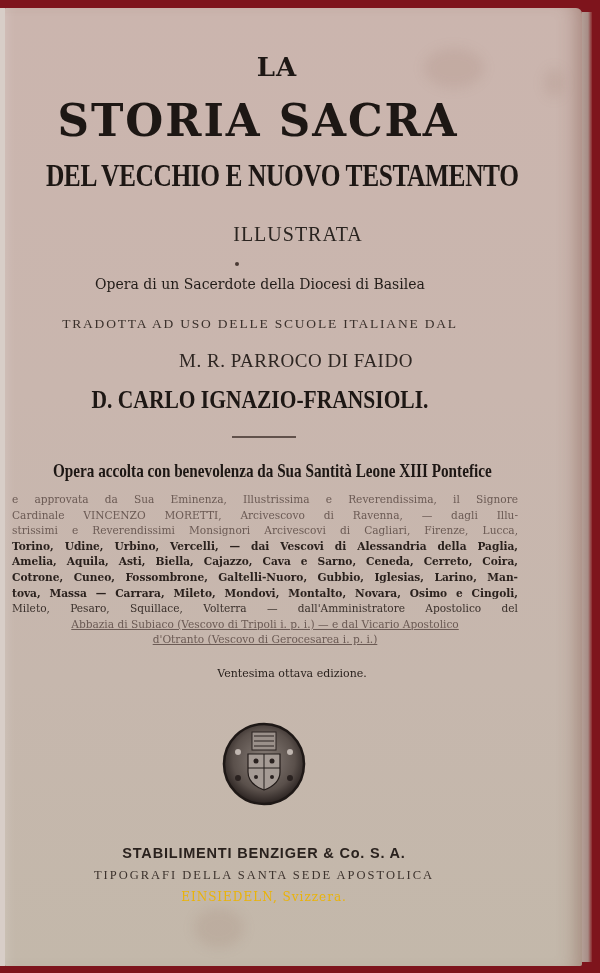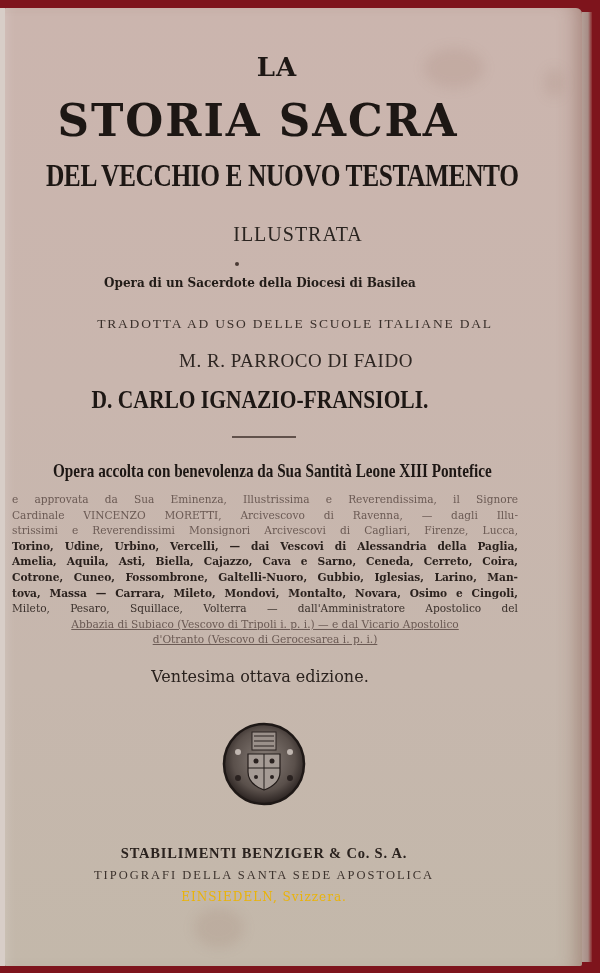--- a/index.html
+++ b/index.html
@@ -103,33 +103,31 @@
     position: absolute;
     top: 262px;
     left: 235px;
     width: 4px; height: 4px;
     border-radius: 50%;
     background: #4a3a34;
   }
   .t-opera {
     top: 276px;
     font-family: "DejaVu Serif", serif;
-    font-size: 12px;
+    font-size: 14px;
     width: 520px;
     color: #221c18;
-    font-weight: bold;
   }
   .t-tradotta {
     top: 316px;
     font-family: "Liberation Serif", serif;
     font-size: 13.5px;
     letter-spacing: 1.8px;
     width: 520px;
     color: #3a302b;
-    padding-left: 35px;
   }
   .t-parroco {
     top: 350px;
     font-family: "Liberation Serif", serif;
     font-size: 19px;
     letter-spacing: 0.5px;
     width: 520px;
     color: #2e2622;
     padding-left: 36px;
   }
@@ -180,34 +178,35 @@
   .para .pl.c {
     text-align: center;
     text-align-last: center;
     text-decoration: underline;
   }
   .para .faint { color: #6b5a54; }
   .para .dark { color: #2a211d; font-weight: bold; }
   .t-edizione {
     top: 667px;
     font-family: "DejaVu Serif", serif;
-    font-size: 16px;
+    font-size: 11px;
     width: 520px;
     color: #2a221e;
+    margin-left: 32px;
   }
   .emblem {
     position: absolute;
     left: 222px;
     top: 722px;
     width: 84px;
     height: 84px;
   }
   .t-stab {
     top: 845px;
-    font-family: Liberation Serif, serif;
+    font-family: Liberation Sans, sans-serif;
     font-weight: bold;
     font-size: 14.5px;
     letter-spacing: 0.8px;
     width: 528px;
     color: #2a221e;
   }
   .t-tipografi {
     top: 868px;
     font-family: Liberation Serif, serif;
     font-size: 12.5px;

